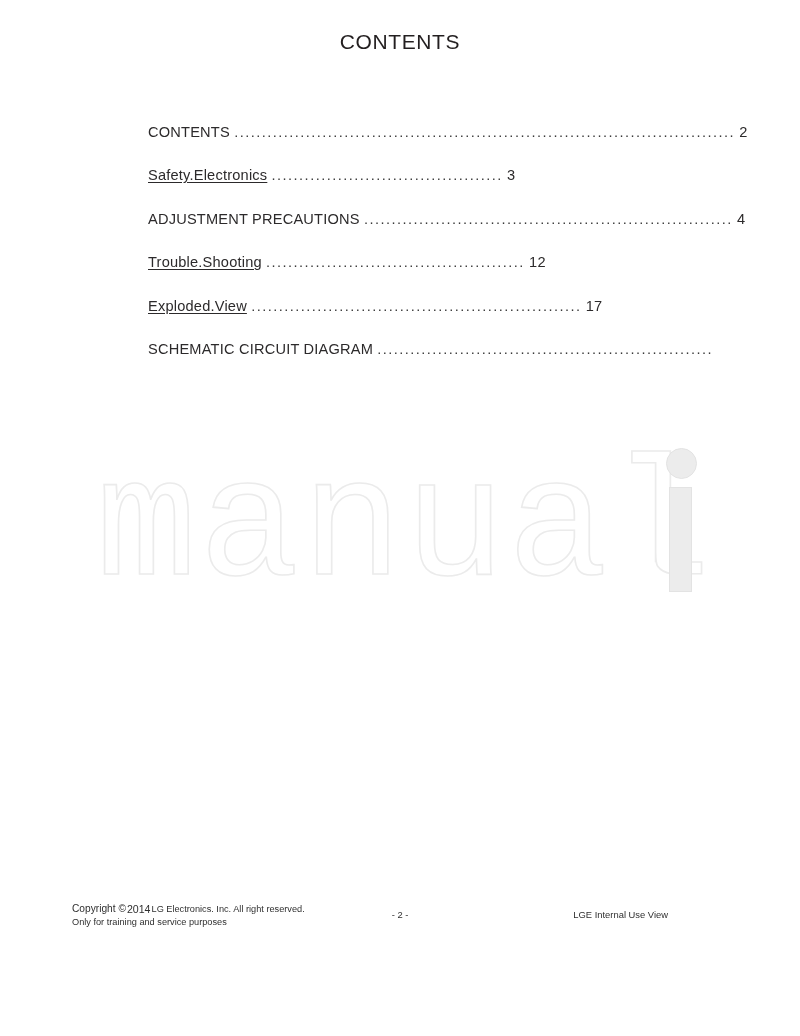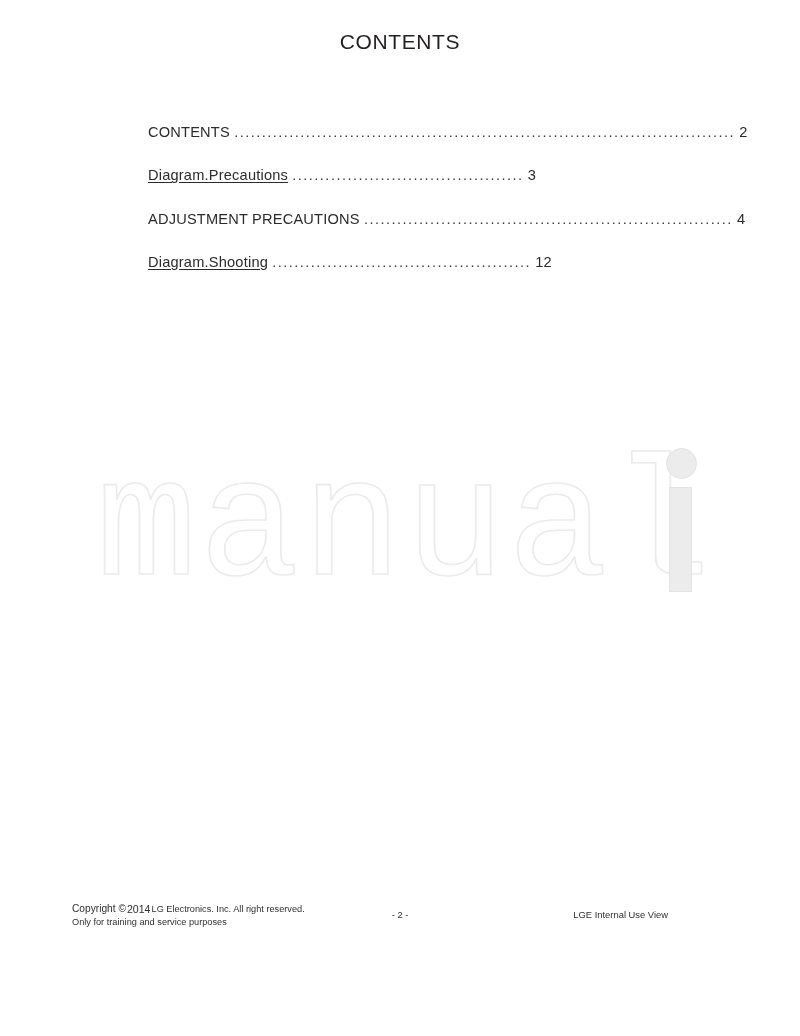--- a/index.html
+++ b/index.html
@@ -167,33 +167,43 @@
 
   <div class="title">CONTENTS</div>
 
   <div class="toc">
     <div class="toc-row">
       <span class="toc-label">CONTENTS</span>
       <span class="toc-dots">...........................................................................................</span>
       <span class="toc-page">2</span>
     </div>
     <div class="toc-row linked">
-      <span class="toc-label">Diagram.Precautions</span>
+      <span class="toc-label">Safety.Electronics</span>
       <span class="toc-dots">..........................................</span>
       <span class="toc-page">3</span>
     </div>
     <div class="toc-row">
       <span class="toc-label">ADJUSTMENT PRECAUTIONS</span>
       <span class="toc-dots">...................................................................</span>
       <span class="toc-page">4</span>
     </div>
     <div class="toc-row linked">
-      <span class="toc-label">Diagram.Shooting</span>
+      <span class="toc-label">Trouble.Shooting</span>
       <span class="toc-dots">...............................................</span>
       <span class="toc-page">12</span>
+    </div>
+    <div class="toc-row linked">
+      <span class="toc-label">Exploded.View</span>
+      <span class="toc-dots">............................................................</span>
+      <span class="toc-page">17</span>
+    </div>
+    <div class="toc-row">
+      <span class="toc-label">SCHEMATIC CIRCUIT DIAGRAM</span>
+      <span class="toc-dots">.............................................................</span>
+      <span class="toc-page"></span>
     </div>
   </div>
 
   <div class="footer">
     <div class="footer-left">
       <div>
         <span class="copy-big">Copyright ©</span><span class="copy-year">2014</span><span class="copy-small">LG Electronics. Inc. All right reserved.</span>
       </div>
       <div class="copy-small">Only for training and service purposes</div>
     </div>

